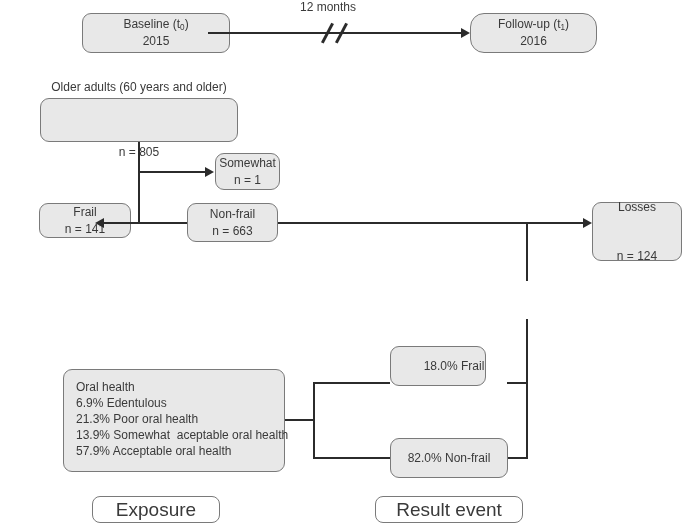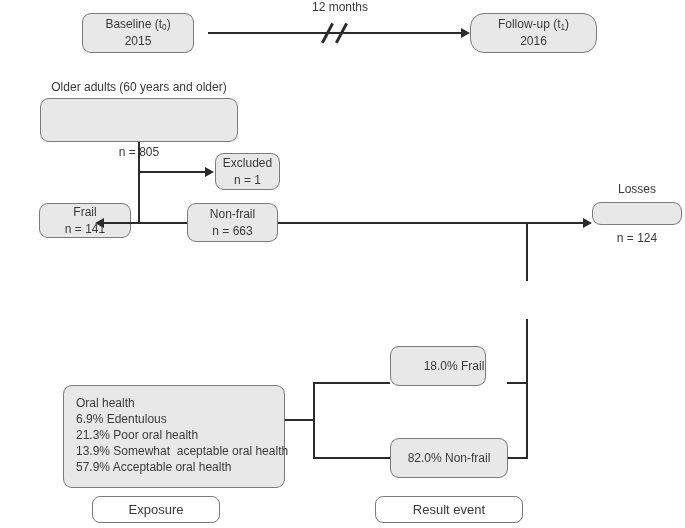--- a/index.html
+++ b/index.html
@@ -11,39 +11,39 @@
   }
   .box {
     position:absolute; background:var(--box-fill,#e8e8e8);
     border:1.5px solid var(--box-border,#7a7a7a); border-radius:9px;
     display:flex; flex-direction:column; align-items:center; justify-content:center;
     line-height:1.4; text-align:center;
   }
   .label-box {
     position:absolute; background:var(--label-fill,#ffffff);
     border:1.5px solid var(--box-border,#7a7a7a); border-radius:8px;
-    display:flex; align-items:center; justify-content:center; font-size:13px;
+    display:flex; align-items:center; justify-content:center; font-size:19px;
   }
-  .oral { align-items:flex-start; justify-content:flex-start; text-align:left; padding:9px 0 0 12px;margin-top:16px; }
+  .oral { align-items:flex-start; justify-content:flex-start; text-align:left; padding:9px 0 0 12px; }
   .oral .tline { white-space:pre; line-height:16px; }
   .hline { position:absolute; height:2px; background:var(--line,#2b2b2b); }
   .vline { position:absolute; width:2px; background:var(--line,#2b2b2b); }
   .arr { position:absolute; width:0; height:0; }
   .arr.right { border-top:5px solid transparent; border-bottom:5px solid transparent; border-left:9px solid var(--line,#2b2b2b); }
   .arr.left  { border-top:5px solid transparent; border-bottom:5px solid transparent; border-right:9px solid var(--line,#2b2b2b); }
   .slash { position:absolute; width:2.5px; height:22px; background:var(--line,#2b2b2b); transform:rotate(28deg); }
-  .caption { position:absolute; text-align:center; }
+  .caption { position:absolute; }
   .sub { font-size:0.68em; vertical-align:-0.25em; }
 </style>
 </head>
 <body>
 
 <div class="stage">
 
-  <div class="box" style="left:82px; top:13px; width:112px; height:40px;">
+  <div class="box" style="left:82px; top:13px; width:148px; height:40px;">
     <div><span>Baseline (t</span><span class="sub">0</span><span>)</span></div>
     <div>2015</div>
   </div>
 
   <div class="caption" style="left:300px; top:0px; width:80px;">12 months</div>
 
   <div class="hline" style="left:208px; top:32px; width:254px;"></div>
   <div class="arr right" style="left:461px; top:28px;"></div>
   <div class="slash" style="left:326px; top:22px;"></div>
   <div class="slash" style="left:340px; top:22px;"></div>
@@ -56,39 +56,39 @@
   <div class="box" style="left:40px; top:98px; width:198px; height:44px;gap:48px;">
     <div>Older adults (60 years and older)</div>
     <div>n = 805</div>
   </div>
 
   <div class="vline" style="left:138px; top:142px; height:82px;"></div>
 
   <div class="hline" style="left:138px; top:171px; width:68px;"></div>
   <div class="arr right" style="left:205px; top:167px;"></div>
   <div class="box" style="left:215px; top:153px; width:65px; height:37px;">
-    <div>Excluded</div>
+    <div>Somewhat</div>
     <div>n = 1</div>
   </div>
 
   <div class="box" style="left:3px; top:203px; width:92px; height:35px;margin-left:36px;">
     <div>Frail</div>
     <div>n = 141</div>
   </div>
   <div class="arr left" style="left:95px; top:218px;"></div>
   <div class="hline" style="left:104px; top:222px; width:83px;"></div>
 
   <div class="box" style="left:187px; top:203px; width:91px; height:39px;">
     <div>Non-frail</div>
     <div>n = 663</div>
   </div>
 
   <div class="hline" style="left:278px; top:222px; width:306px;"></div>
   <div class="arr right" style="left:583px; top:218px;"></div>
-  <div class="box" style="left:592px; top:202px; width:90px; height:23px;gap:32px;">
+  <div class="box" style="left:592px; top:202px; width:90px; height:59px;gap:32px;">
     <div>Losses</div>
     <div>n = 124</div>
   </div>
 
   <div class="vline" style="left:526px; top:222px; height:59px;"></div>
   <div class="vline" style="left:526px; top:319px; height:140px;"></div>
 
   <div class="box oral" style="left:63px; top:369px; width:222px; height:103px;">
     <div class="tline">Oral health</div>
     <div class="tline">6.9% Edentulous</div>

